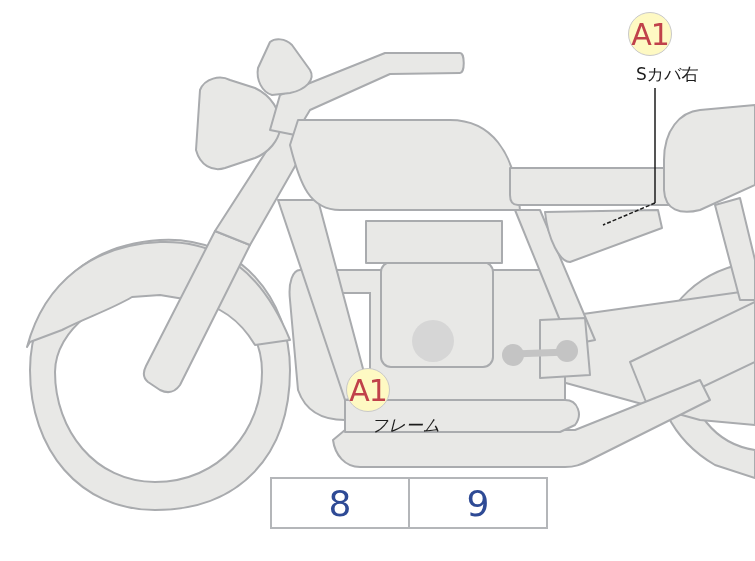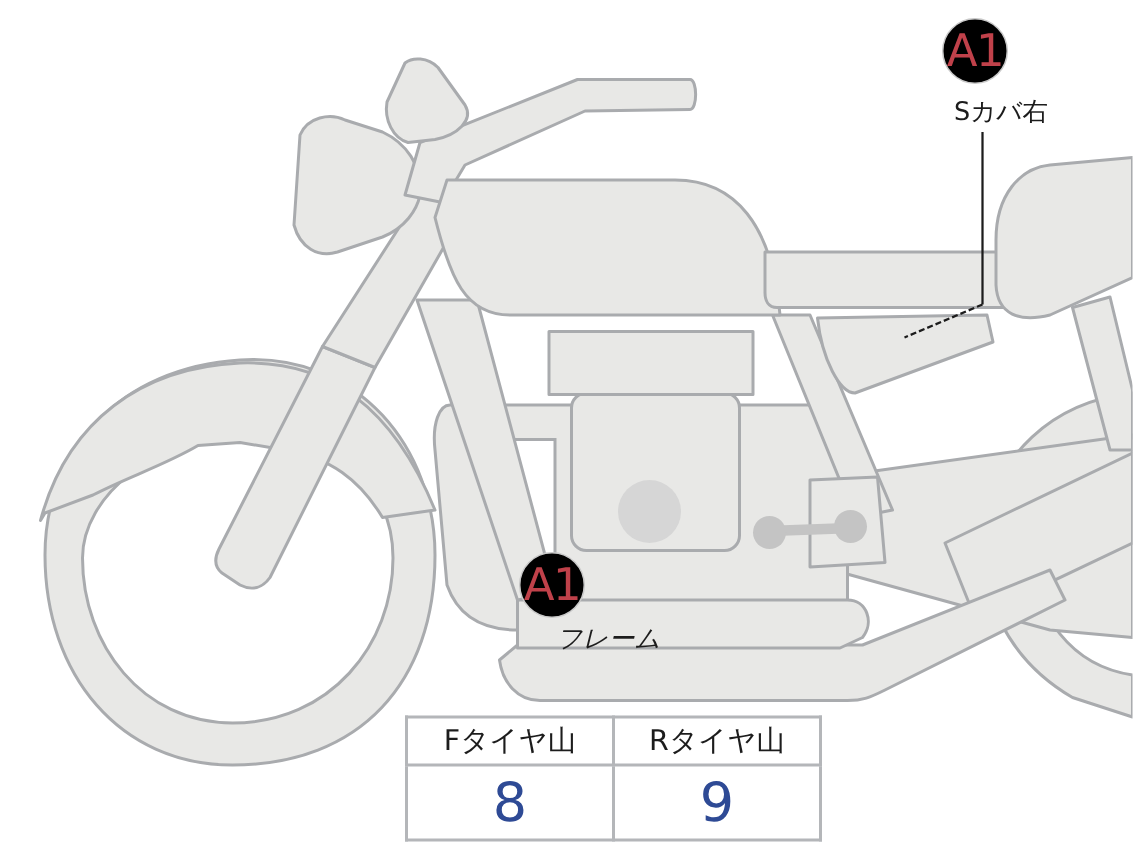--- a/index.html
+++ b/index.html
@@ -1,19 +1,19 @@
 <!DOCTYPE html>
 <html><head>
 <meta charset="utf-8">
 <style>
   html, body { margin:0; padding:0; background:#ffffff; }
   body { width:755px; height:561px; position:relative; overflow:hidden; font-family:"DejaVu Sans", sans-serif; }
   #bike { position:absolute; left:0; top:0; width:755px; height:561px; }
   .part { fill:#e8e8e6; stroke:#a9abae; stroke-width:2; stroke-linejoin:round; }
-  .badge { position:absolute; width:44px; height:44px; border-radius:50%; background:#000000; border:1.5px solid #c9c9c9; box-sizing:border-box; display:flex; align-items:center; justify-content:center; font-family:"DejaVu Sans", sans-serif; font-size:30px; color:#c0414a; letter-spacing:-1px; }
+  .badge { position:absolute; width:44px; height:44px; border-radius:50%; background:#fef9c3; border:1.5px solid #c9c9c9; box-sizing:border-box; display:flex; align-items:center; justify-content:center; font-family:"DejaVu Sans", sans-serif; font-size:30px; color:#c0414a; letter-spacing:-1px; }
   .label { position:absolute; font-size:17px; color:#1c1c1c; font-family:"DejaVu Sans", sans-serif; white-space:nowrap; }
   table.tread { position:absolute; left:270px; top:477px; border-collapse:collapse; background:#fff; }
   table.tread td, table.tread th { border:2px solid #b4b6b9; width:136px; text-align:center; padding:0; }
   table.tread th { height:30px; font-weight:normal; font-size:19px; color:#1c1c1c; }
   table.tread td { height:48px; font-size:36px; color:#2e4a95; }
 </style>
 </head>
 <body>
 
 <svg id="bike" viewBox="0 0 755 561">
@@ -102,22 +102,18 @@
   </div>
 <div class="label" style="left:636px; top:63px;">Sカバ右</div>
 
 <div class="badge" style="left:346px; top:368px;">
     <span>A1</span>
   </div>
 <div class="label" style="left:371px; top:414px;font-style:italic;">フレーム</div>
 
 <table class="tread">
   <tbody>
-      <tr>
-    <th>Fタイヤ山</th>
-    <th>Rタイヤ山</th>
-  </tr>
   <tr>
     <td>8</td>
     <td>9</td>
   </tr>
 </tbody>
   </table>
 
 </body></html>

